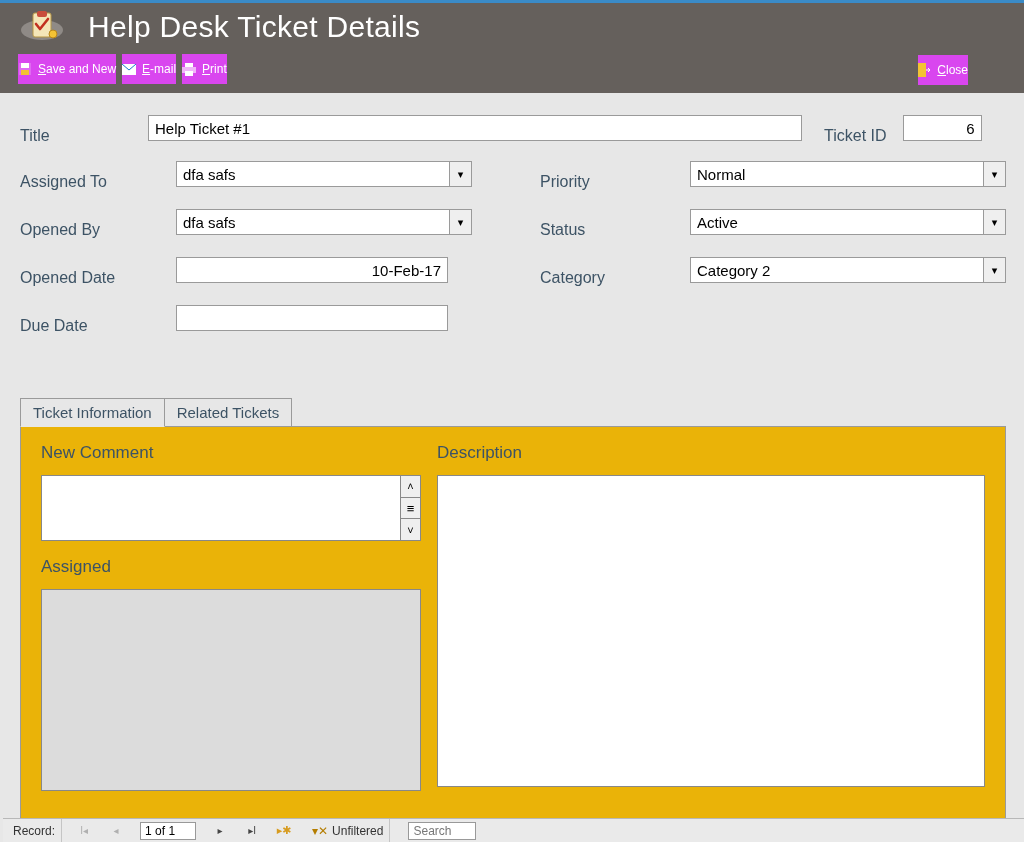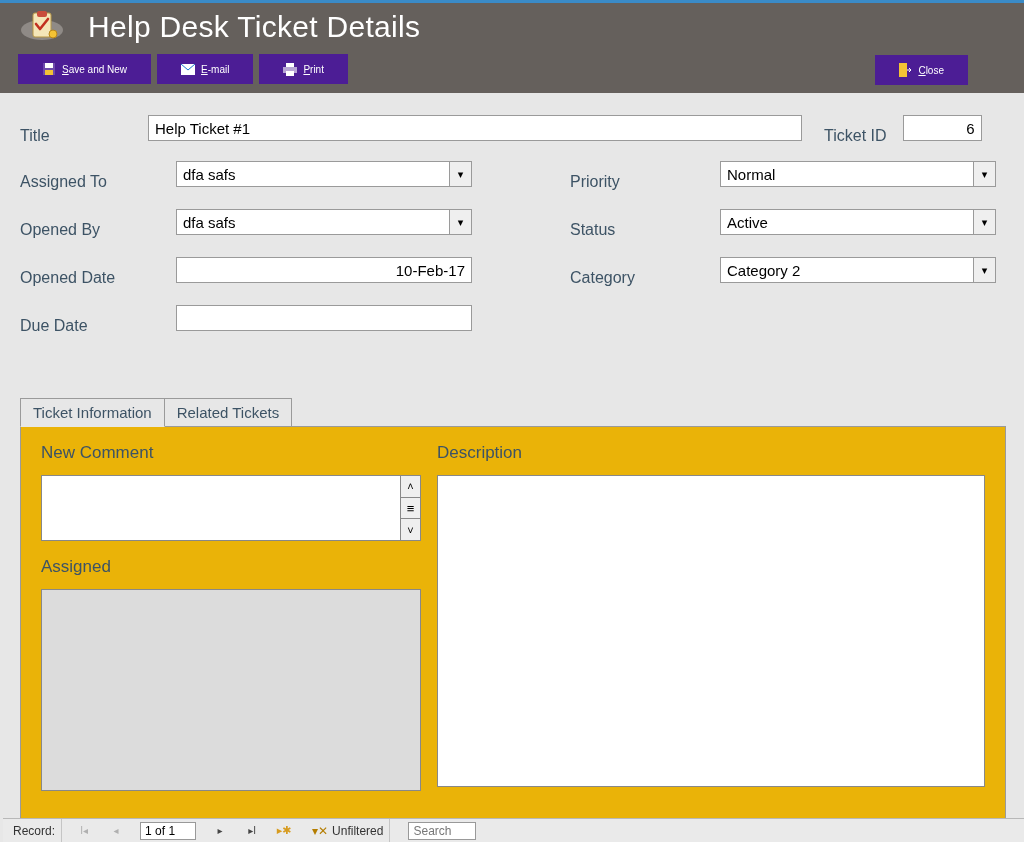--- a/index.html
+++ b/index.html
@@ -38,26 +38,26 @@
     letter-spacing: .3px;
   }
   .toolbar {
     display: flex;
     align-items: center;
     height: 36px;
     padding-left: 18px;
     gap: 6px;
   }
   .btn {
-    background: #4c1d95;
+    background: #d946ef;
     color: #fff;
     border: none;
     height: 30px;
-    padding: 0 24px;
-    font-size: 10px;
+    padding: 0 0;
+    font-size: 12px;
     display: inline-flex;
     align-items: center;
     gap: 6px;
     cursor: pointer;
   }
   .btn .u { text-decoration: underline; }
   .btn-close-wrap {
     position: absolute;
     right: 56px;
     bottom: 8px;
@@ -104,28 +104,28 @@
   }
   .col { display:flex; flex-direction:column; gap:6px; }
   .col-left { width: 546px; }
   .col-right { flex: 1; }
   .combo {
     display: flex; align-items: center; justify-content: space-between;
     padding: 0 0 0 6px;
     width: 296px;
     position: relative;
   }
-  .combo-wide { width: 276px; }
+  .combo-wide { width: 316px; }
   .combo .chev {
     width: 22px; height: 100%; border-left: 1px solid #9a9a9a;
     display:flex; align-items:center; justify-content:center;
     background:#efefef;
     font-size: 11px;
   }
-  .date-input { width: 296px; text-align: right; padding-right:8px; }
+  .date-input { width: 272px; text-align: right; padding-right:8px; }
   .attach {
     display: inline-flex; align-items: center; gap: 2px;
     font-size: 15px; color:#222;
   }
 
   
   .tabs-wrap {
     margin-top: 54px;
     padding: 0 0 0 0;
   }

